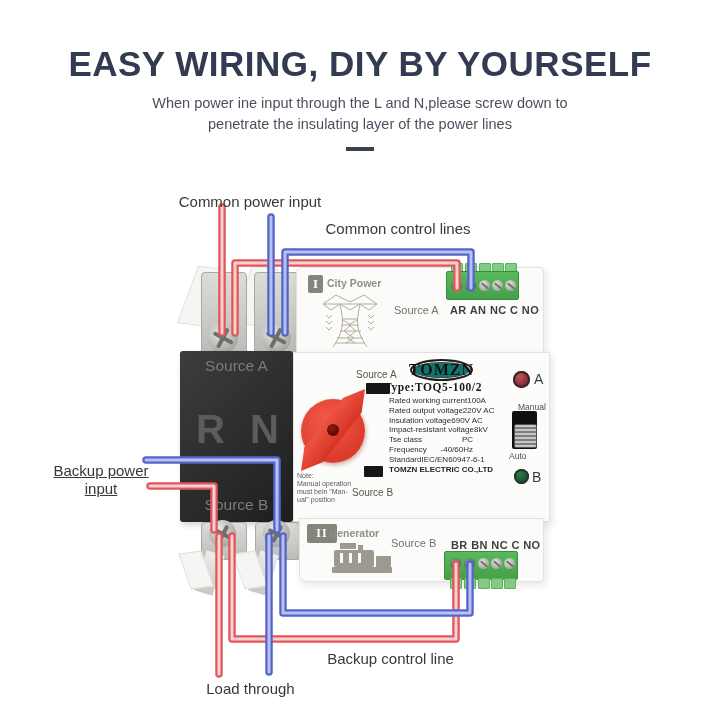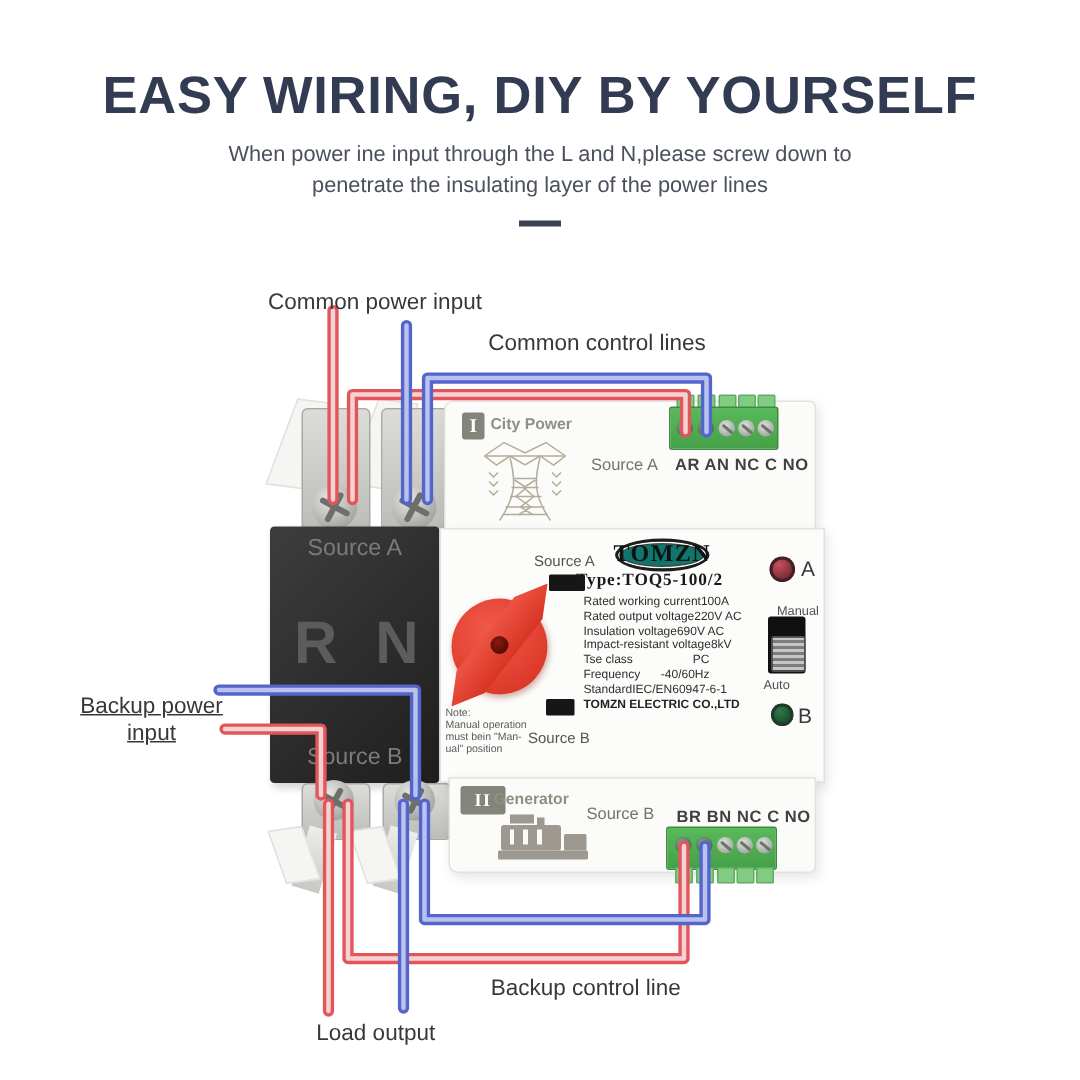--- a/index.html
+++ b/index.html
@@ -298,15 +298,15 @@
         <path d="M283 536 V 613 H 470 V 564" stroke="#5365cb" stroke-width="7.5"></path>
         <path d="M283 536 V 613 H 470 V 564" stroke="#b9c2ee" stroke-width="3"></path>
       </g>
     </g>
   </svg>
 
   <div class="callout label-layer" style="left:160px;top:193px;width:180px;">Common power input</div>
   <div class="callout label-layer" style="left:308px;top:220px;width:180px;">Common control lines</div>
   <div class="callout label-layer" style="left:43px;top:462px;width:116px;text-decoration:underline;">Backup power input</div>
   <div class="callout label-layer" style="left:318px;top:650px;width:145px;">Backup control line</div>
-  <div class="callout label-layer" style="left:198px;top:680px;width:105px;">Load output</div>
+  <div class="callout label-layer" style="left:198px;top:680px;width:105px;">Load through</div>
 
 </div>
 
 </body></html>

